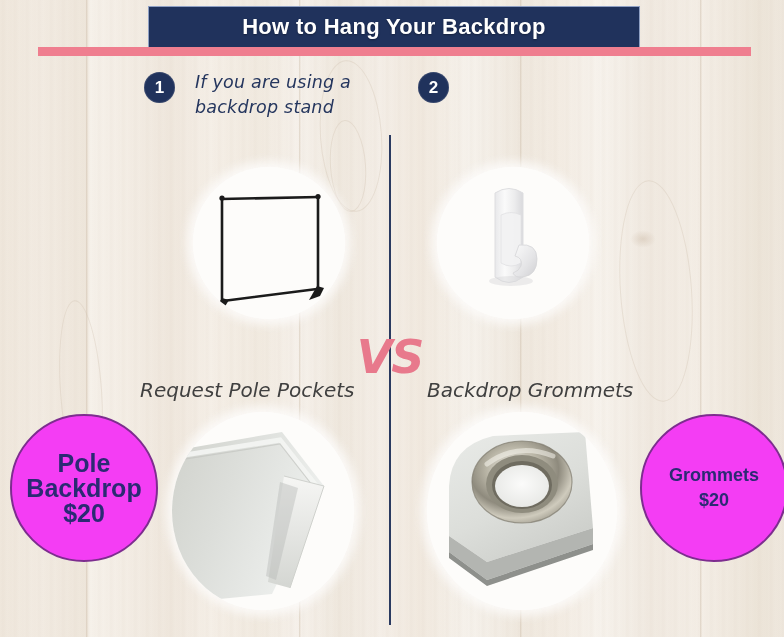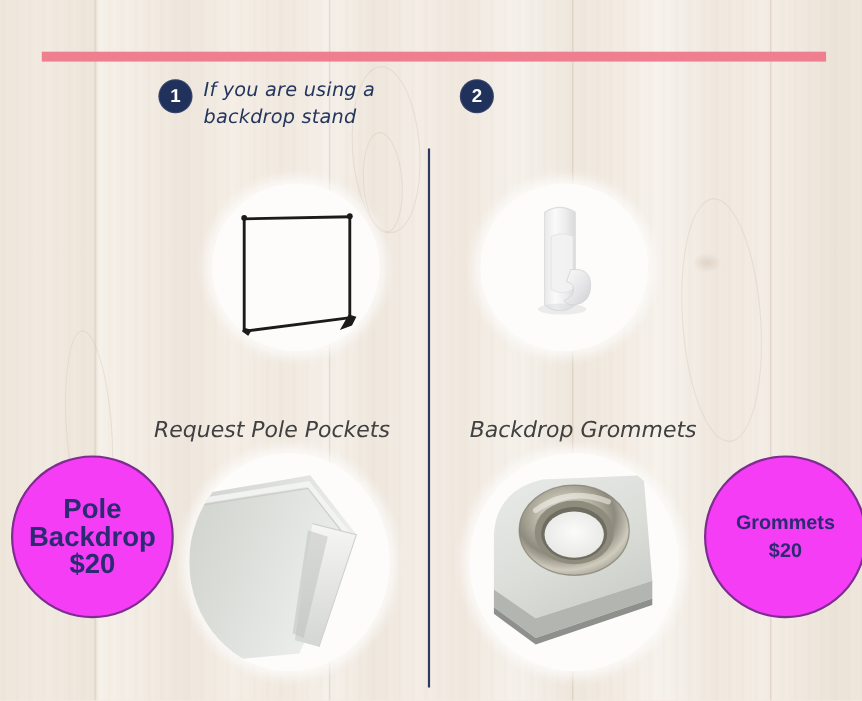--- a/index.html
+++ b/index.html
@@ -70,21 +70,21 @@
   .badge{
     width:31px;height:31px;border-radius:50%;
     background:#20325c;
     flex:0 0 31px;
     display:flex;align-items:center;justify-content:center;
     color:#ffffff;font-size:17px;font-weight:bold;
     font-family:"Liberation Sans", sans-serif;
     box-shadow:inset 0 0 0 1px rgba(255,255,255,.10);
   }
   .step-text{
-    margin-left:10px;margin-top:-2px;
+    margin-left:20px;margin-top:-2px;
     color:#25365e;
     font-family:"DejaVu Sans", sans-serif;
     font-style:italic;
     font-size:17.5px;line-height:25px;
     letter-spacing:.2px;
   }
 
   
   .divider{
     position:absolute;left:389px;top:135px;width:2px;height:490px;
@@ -165,20 +165,23 @@
   <div class="plank-seam" style="left:299px;"></div>
   <div class="plank-seam" style="left:520px;"></div>
   <div class="plank-seam" style="left:700px;"></div>
   <div class="grain" style="left:320px;top:60px;width:60px;height:150px;"></div>
   <div class="grain" style="left:330px;top:120px;width:34px;height:90px;"></div>
   <div class="grain" style="left:620px;top:180px;width:70px;height:220px;"></div>
   <div class="grain" style="left:60px;top:300px;width:40px;height:180px;"></div>
   <div class="knot" style="left:630px;top:230px;width:26px;height:18px;"></div>
   <div class="knot" style="left:100px;top:520px;width:30px;height:20px;"></div>
 
+  <div class="title-bar">
+    <span class="title-text">How to Hang Your Backdrop</span>
+  </div>
   <div class="pink-bar"></div>
 
   <div class="step step-1">
     <div class="badge">1</div>
     <div class="step-text">If you are using a backdrop stand</div>
   </div>
 
   <div class="step step-2">
     <div class="badge">2</div>
   </div>
@@ -226,20 +229,21 @@
 
       <path d="M82 78 q18 -2 18 14 q0 16 -14 18 q-8 1 -10 -4 q6 -2 8 -7 q2 -8 -6 -10 Z" fill="url(#hookArm)" stroke="#d5d5d8" stroke-width="0.8"></path>
 
       <ellipse cx="74" cy="114" rx="22" ry="5" fill="#d7d7da" opacity=".45"></ellipse>
     </svg>
   </div>
 
   <div class="caption cap-left">Request Pole Pockets</div>
   <div class="caption cap-right">Backdrop Grommets</div>
 
+  <div class="vs">VS</div>
 
   <div class="circ circ-pocket">
     <svg class="fabric-svg" width="182" height="198" viewBox="0 0 182 198">
       <rect x="0" y="0" width="182" height="198" fill="#fdfcfa"></rect>
       <defs>
         <linearGradient id="fab1" x1="0" y1="0" x2="1" y2="0.4">
           <stop offset="0%" stop-color="#cfd1cb"></stop>
           <stop offset="45%" stop-color="#dcdeda"></stop>
           <stop offset="100%" stop-color="#eef0ee"></stop>
         </linearGradient>

